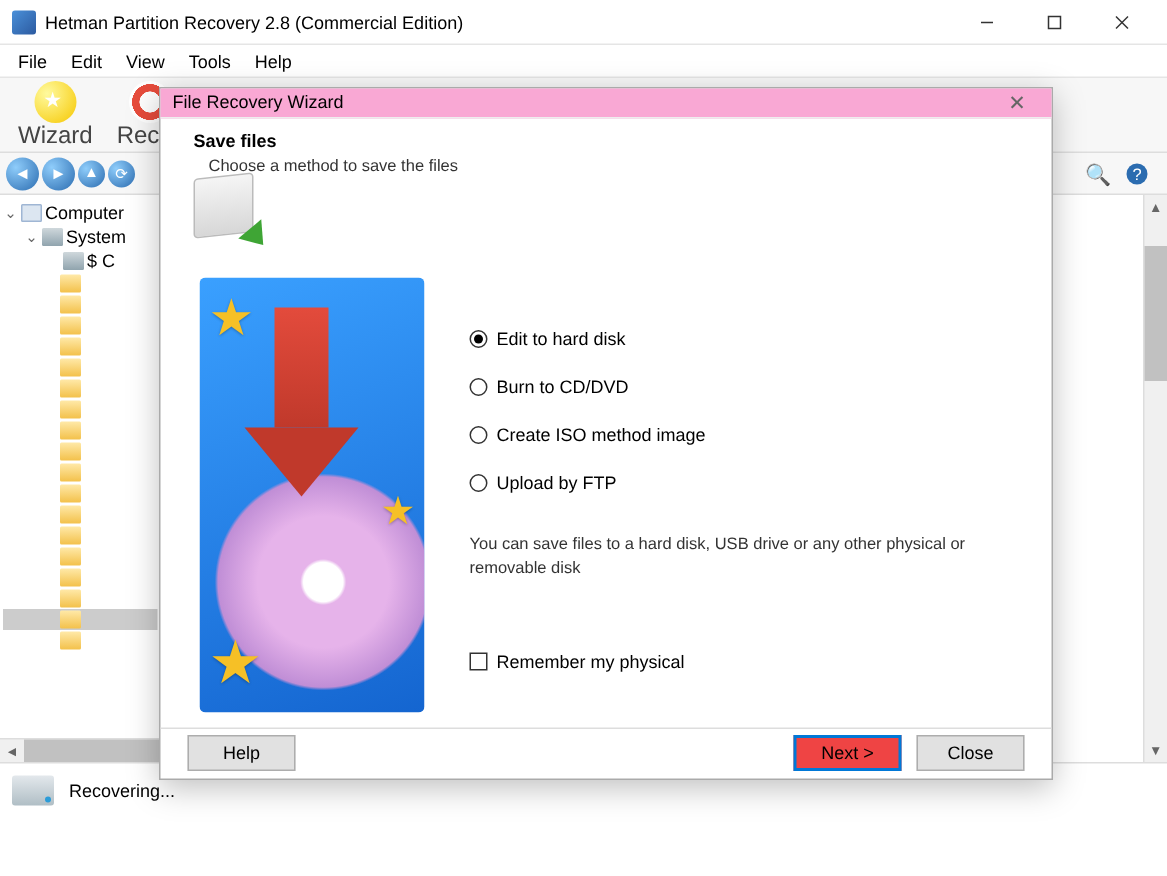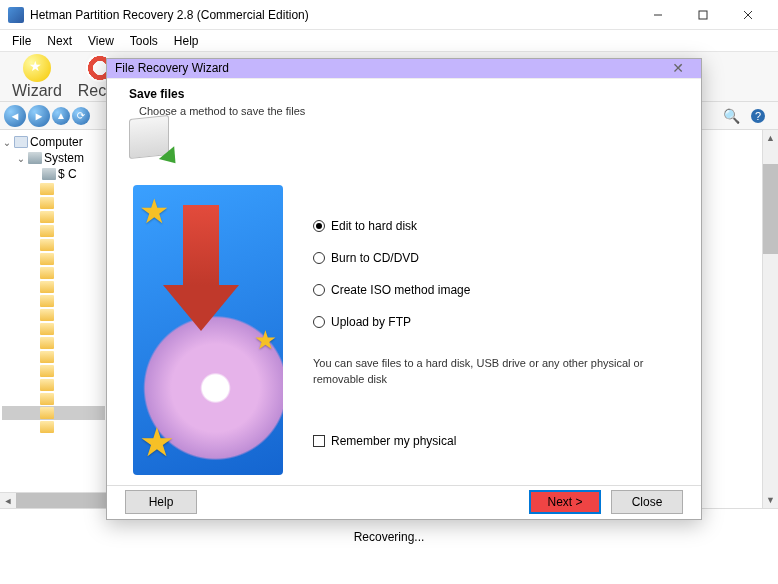--- a/index.html
+++ b/index.html
@@ -51,32 +51,32 @@
   .scrollbar-vert .thumb { width: 100%; height: 90px; background: #c1c1c1; margin-top: 18px; }
   .scrollbar-vert .arrow { height: 16px; display: flex; align-items: center; justify-content: center; color: #666; font-size: 9px; cursor: pointer; }
   .scrollbar-horz { position: absolute; left: 0; bottom: 0; right: 16px; height: 16px; background: #f0f0f0; border-top: 1px solid #ddd; display: flex; }
   .scrollbar-horz .arrow { width: 16px; display: flex; align-items: center; justify-content: center; color: #666; font-size: 9px; cursor: pointer; }
   .scrollbar-horz .track { flex: 1; position: relative; }
   .scrollbar-horz .thumb { height: 100%; width: 60%; background: #c1c1c1; position: absolute; left: 0; }
 
   .file-label-row { position: absolute; bottom: 18px; left: 60px; font-size: 11px; color: #333; }
 
   
-  .statusbar { height: 36px; background: #fff; border-top: 1px solid #ddd; display: flex; align-items: center; padding: 0 8px; gap: 10px; flex-direction: column; }
+  .statusbar { height: 36px; background: #fff; border-top: 1px solid #ddd; display: flex; align-items: center; padding: 0 8px; gap: 10px; }
   .statusbar .drive-icon { width: 28px; height: 20px; background: linear-gradient(#e3e8ec,#b0bec5); border-radius: 2px; position: relative; }
   .statusbar .drive-icon::after { content: ""; position: absolute; bottom: 2px; right: 2px; width: 4px; height: 4px; background: #2b9cd8; border-radius: 50%; }
   .statusbar .status-text { font-size: 12px; color: #000; }
 
   
   .peek-thumbs { position: absolute; bottom: 20px; left: 230px; display: flex; gap: 120px; }
   .peek-thumbs div { width: 90px; height: 40px; border-radius: 2px; }
 
   
   .wizard { position: absolute; top: 58px; left: 106px; width: 596px; height: 462px; background: #fff; border: 1px solid #aaa; box-shadow: 0 5px 20px rgba(0,0,0,.25); z-index: 50; display: flex; flex-direction: column; }
-  .wizard-title { height: 28px; display: flex; align-items: center; padding: 0 8px; background: #c4b5fd; border-bottom: 1px solid #eee; }
+  .wizard-title { height: 28px; display: flex; align-items: center; padding: 0 8px; background: #f9a8d4; border-bottom: 1px solid #eee; }
   .wizard-title .t { flex: 1; font-size: 12px; }
   .wizard-title .close-x { width: 30px; text-align: center; cursor: pointer; color: #666; font-size: 14px; }
   .wizard-header { padding: 8px 16px 12px 22px; display: flex; align-items: flex-start; flex-direction: column; }
   .wizard-header .texts { flex: 1; }
   .wizard-header .h1 { font-weight: bold; font-size: 12px; margin-bottom: 4px; }
   .wizard-header .h2 { font-size: 11px; color: #333; padding-left: 10px; }
   .wizard-header .hdd-icon { width: 50px; height: 46px; position: relative; }
   .hdd-icon .drive { width: 40px; height: 40px; background: linear-gradient(#f5f5f5,#d7d7d7); border: 1px solid #bbb; border-radius: 3px; transform: skewY(-6deg); }
   .hdd-icon .arrow { position: absolute; bottom: -2px; right: -2px; width: 0; height: 0; border-left: 10px solid transparent; border-right: 10px solid transparent; border-top: 14px solid #3fa535; transform: rotate(-40deg); }
 
@@ -127,21 +127,21 @@
       <svg width="10" height="10">
           <line x1="1" y1="1" x2="9" y2="9" stroke="#333"></line>
           <line x1="9" y1="1" x2="1" y2="9" stroke="#333"></line>
         </svg>
     </div>
   </div>
 </div>
 
 <div class="menubar">
   <div class="menu-item">File</div>
-  <div class="menu-item">Next</div>
+  <div class="menu-item">Edit</div>
   <div class="menu-item">View</div>
   <div class="menu-item">Tools</div>
   <div class="menu-item">Help</div>
 </div>
 
 <div class="toolbar">
   <div class="tool-btn">
     <div class="tool-icon magic-icon"></div>
     <div class="tool-label">Wizard</div>
   </div>

